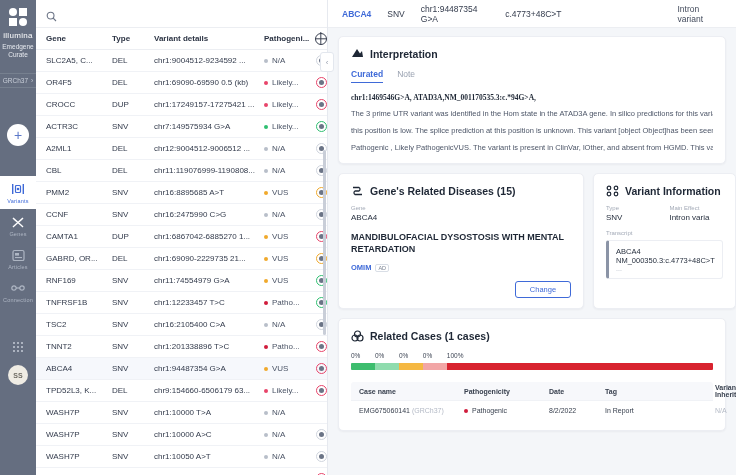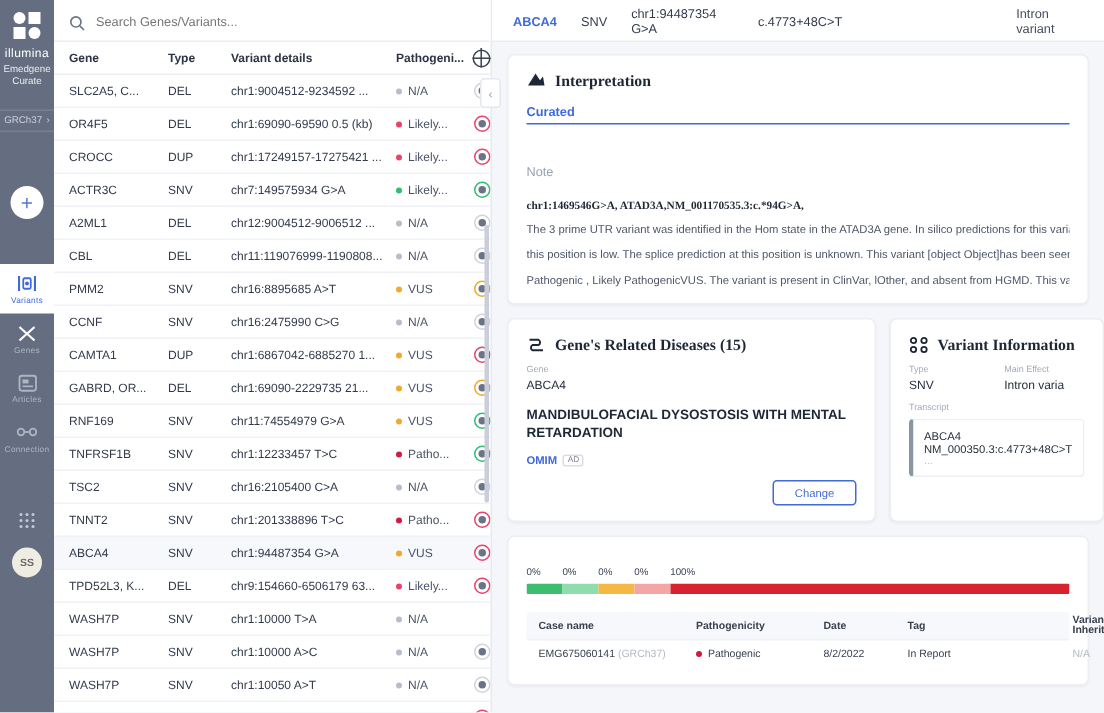--- a/index.html
+++ b/index.html
@@ -106,23 +106,23 @@
     padding: 0 14px; font-size:8.5px; color:#333b4c; border-bottom:1px solid #eceef2;
   }
   .var-header .gene { color:#3f6ad8; font-weight:700; }
   .var-header .eff { margin-left: 100px; color:#434b5c; }
   .scroll-area { flex:1; padding:8px 10px 0 10px; overflow:hidden; }
   .card {
     background:#fff; border-radius:5px; border:1px solid #eceef3;
     box-shadow: 0 1px 2px rgba(35,45,65,.05);
     padding:10px 12px; margin-bottom:9px;
   }
-  .card-title { display:flex; align-items:flex-end; gap:6px; font-size:10.5px; font-weight:700; color:#1e2735;font-family:Liberation Serif, serif; }
+  .card-title { display:flex; align-items:center; gap:6px; font-size:10.5px; font-weight:700; color:#1e2735; }
   .card-title .ci { width:13px;height:13px;display:flex;align-items:center;justify-content:center;}
-  .tabs { display:flex; gap:26px; margin-top:9px;flex-direction:column; }
+  .tabs { display:flex; gap:14px; margin-top:9px; }
   .tab { font-size:8.5px; color:#9aa2b1; padding-bottom:3px; }
   .tab.active { color:#3f6ad8; border-bottom:1.5px solid #3f6ad8; font-weight:600;}
   .interp-hgvs { font-size:7.5px; font-weight:700; color:#1e2735; margin-top:10px;font-family:Liberation Serif, serif; }
   .interp-body { font-size:7.5px; line-height:11px; color:#4d5668; margin-top:6px; white-space:nowrap; overflow:hidden;}
   .more { font-size:7.5px; color:#3f6ad8; margin-top:1px; }
   .two-col { display:flex; gap:9px; }
   .two-col > .card { margin-bottom:9px; }
   .card.diseases { flex: 0 0 246px; }
   .card.varinfo { flex: 1; }
   .fld-label { font-size:6px; color:#a3aab7; margin-top:8px; }
@@ -242,21 +242,20 @@
   </div>
 
   <div class="list-panel">
     <div class="search-bar">
       <span class="mag">
         <svg width="11" height="11" viewBox="0 0 11 11">
             <circle cx="4.6" cy="4.6" r="3.4" fill="none" stroke="#6b7486" stroke-width="1.1"></circle>
             <line x1="7.2" y1="7.2" x2="10" y2="10" stroke="#6b7486" stroke-width="1.1"></line>
           </svg>
       </span>
-      <input class="search-input" placeholder="Search Genes/Variants..." style="">
     </div>
 
     <div class="tbl-head">
       <div class="col-gene">Gene</div>
       <div class="col-type">Type</div>
       <div class="col-var">Variant details</div>
       <div class="col-path">Pathogeni...</div>
       <div class="col-icon">
           <div class="globe"></div>
         </div>
@@ -560,20 +559,30 @@
             <div class="tb-row">
               <span>NM_000350.3:</span>
               <span>c.4773+48C&gt;T</span>
             </div>
             <div class="tb-dots">...</div>
           </div>
         </div>
       </div>
 
       <div class="card">
+        <div class="card-title">
+          <span class="ci">
+            <svg width="13" height="12" viewBox="0 0 13 12">
+                <circle cx="6.5" cy="4" r="3" fill="none" stroke="#1e2735" stroke-width="1.2"></circle>
+                <circle cx="4" cy="8" r="3" fill="none" stroke="#1e2735" stroke-width="1.2"></circle>
+                <circle cx="9" cy="8" r="3" fill="none" stroke="#1e2735" stroke-width="1.2"></circle>
+              </svg>
+          </span>
+          <span>Related Cases (1 cases)</span>
+        </div>
         <div class="pct-labels" id="pct-labels">
             <span style="width: 6.61765%; min-width: 14px;">0%</span>
             <span style="width: 6.61765%; min-width: 14px;">0%</span>
             <span style="width: 6.61765%; min-width: 14px;">0%</span>
             <span style="width: 6.61765%; min-width: 14px;">0%</span>
             <span style="width: 73.5294%; min-width: 14px;">100%</span>
           </div>
         <div class="pct-bar" id="pct-bar">
             <span style="width: 6.61765%; background: rgb(61, 189, 110);"></span>
             <span style="width: 6.61765%; background: rgb(143, 220, 174);"></span>

